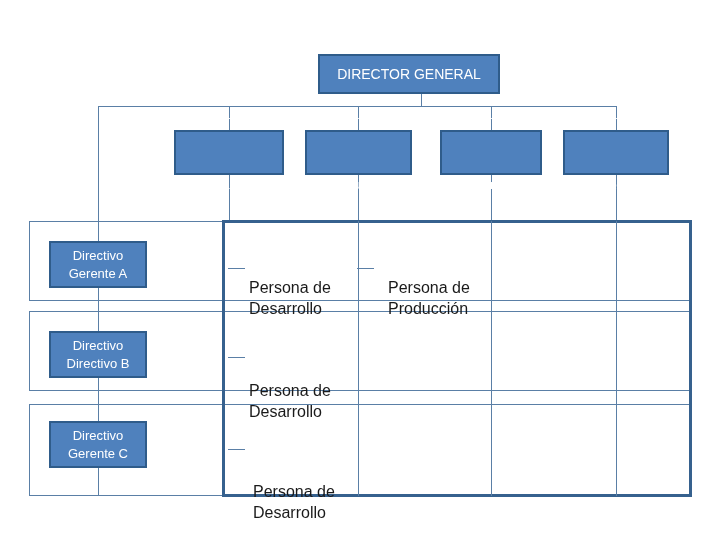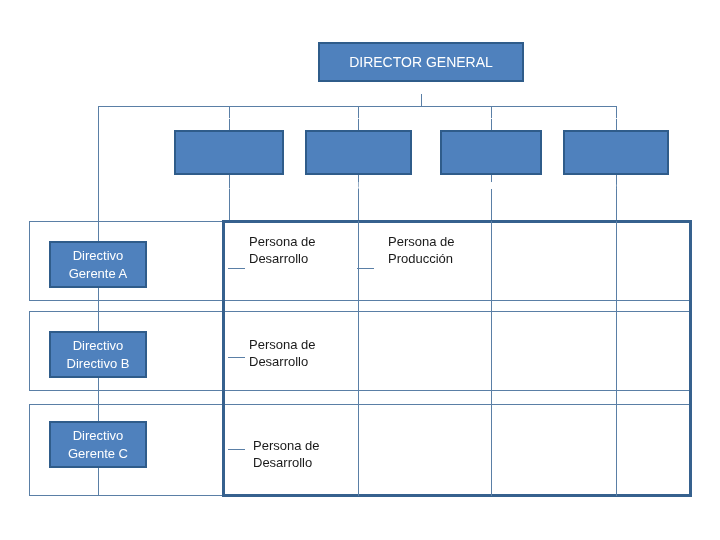--- a/index.html
+++ b/index.html
@@ -34,22 +34,22 @@
     line-height: 1.35;
     z-index: 6;
   }
   .orgbox .ln {
     display: block;
     white-space: nowrap;
   }
 
   #box-director {
     left: 318px;
-    top: 42px;
-    width: 206px;
+    top: 54px;
+    width: 182px;
     height: 40px;
     font-size: 14px;
   }
   .mgrbox {
     top: 130px;
     height: 45px;
     font-size: 13px;
     gap: 46px;
   }
   .projbox {
@@ -99,25 +99,26 @@
   .coldiv {
     position: absolute;
     width: 0;
     border-left: 1px solid #5a7fa6;
     z-index: 5;
   }
 
   
   .person {
     position: absolute;
-    font-size: 13px;
+    font-size: 16px;
     color: #1a1a1a;
     line-height: 1.3;
     white-space: nowrap;
     z-index: 7;
+    margin-top: 44px;
   }
   .person .ln { display: block; }
   .dash {
     position: absolute;
     height: 0;
     width: 17px;
     border-top: 1px solid #5a7fa6;
     z-index: 7;
   }
 </style>

